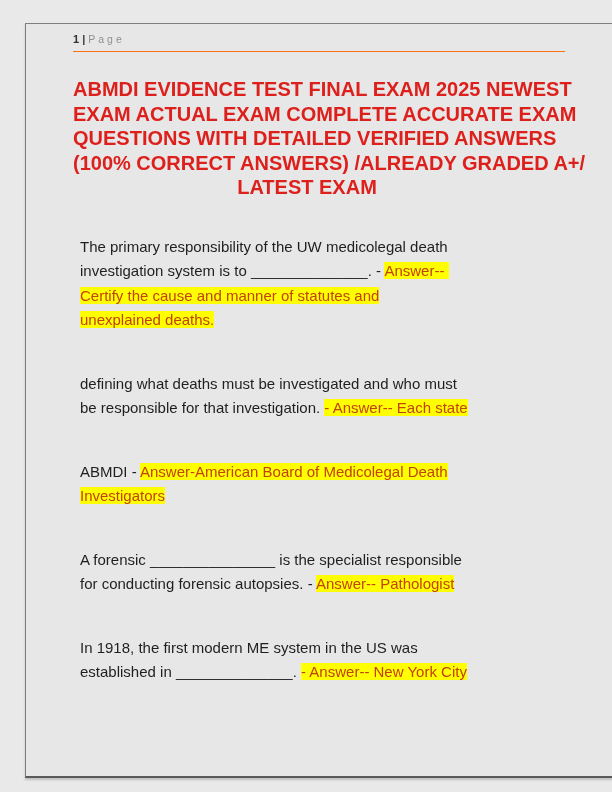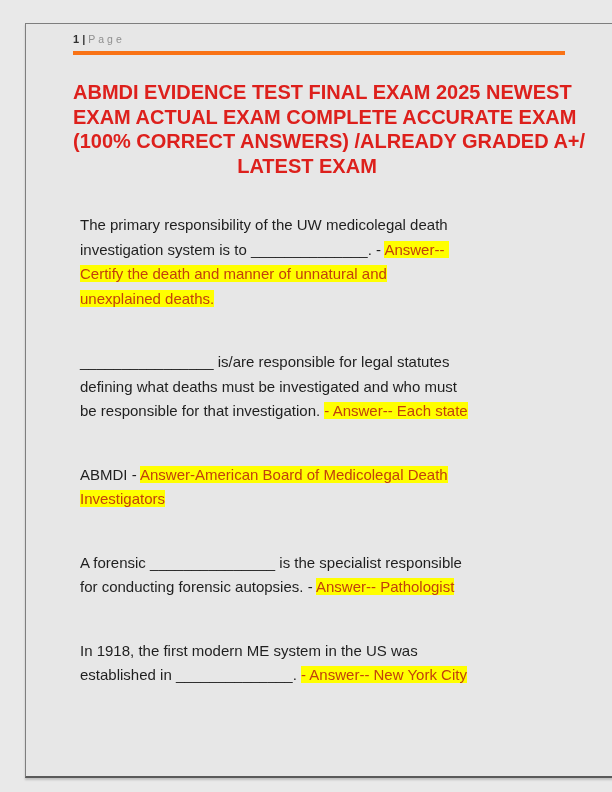--- a/index.html
+++ b/index.html
@@ -20,21 +20,21 @@
     background: #e7e7e7;
     border: 1px solid #7e7e7e;
     border-bottom: 2px solid #5a5a5a;
     box-shadow: 0 2px 2px rgba(0,0,0,0.18);
     box-sizing: content-box;
     padding: 8px 45px 0 47px;
   }
   .hdr {
     width: 492px;
     padding-bottom: 5px;
-    border-bottom: 4px solid #f97316;
+    border-bottom: 1px solid #f97316;
     font-size: 11px;
     line-height: 14px;
     white-space: pre;
   }
   .hdr .num {
     font-weight: bold;
     color: #303030;
   }
   .hdr .sep {
     font-weight: bold;
@@ -80,33 +80,33 @@
 </style>
 </head>
 <body>
 
 <div class="page">
   <div class="hdr"><span class="num">1</span><span class="sep">|</span><span class="lbl">Page</span></div>
 
   <div class="title" id="title-block">
       <div class="tline">ABMDI EVIDENCE TEST FINAL EXAM 2025 NEWEST</div>
       <div class="tline">EXAM ACTUAL EXAM COMPLETE ACCURATE EXAM</div>
+      <div class="tline">QUESTIONS WITH DETAILED VERIFIED ANSWERS</div>
       <div class="tline">(100% CORRECT ANSWERS) /ALREADY GRADED A+/</div>
       <div class="tline">LATEST EXAM</div>
     </div>
 
   <div class="content" id="content-block">
       <div class="para">
         <div class="line"><span class="seg">The primary responsibility of the UW medicolegal death</span></div>
         <div class="line"><span class="seg">investigation system is to ______________. - </span><span class="seg hl">Answer-- </span></div>
-        <div class="line"><span class="seg hl">Certify the death and manner of unnatural and</span></div>
+        <div class="line"><span class="seg hl">Certify the cause and manner of statutes and</span></div>
         <div class="line"><span class="seg hl">unexplained deaths.</span></div>
       </div>
       <div class="para">
-        <div class="line"><span class="seg">________________ is/are responsible for legal statutes</span></div>
         <div class="line"><span class="seg">defining what deaths must be investigated and who must</span></div>
         <div class="line"><span class="seg">be responsible for that investigation. </span><span class="seg hl">- Answer-- Each state</span></div>
       </div>
       <div class="para">
         <div class="line"><span class="seg">ABMDI - </span><span class="seg hl">Answer-American Board of Medicolegal Death</span></div>
         <div class="line"><span class="seg hl">Investigators</span></div>
       </div>
       <div class="para">
         <div class="line"><span class="seg">A forensic _______________ is the specialist responsible</span></div>
         <div class="line"><span class="seg">for conducting forensic autopsies. - </span><span class="seg hl">Answer-- Pathologist</span></div>

